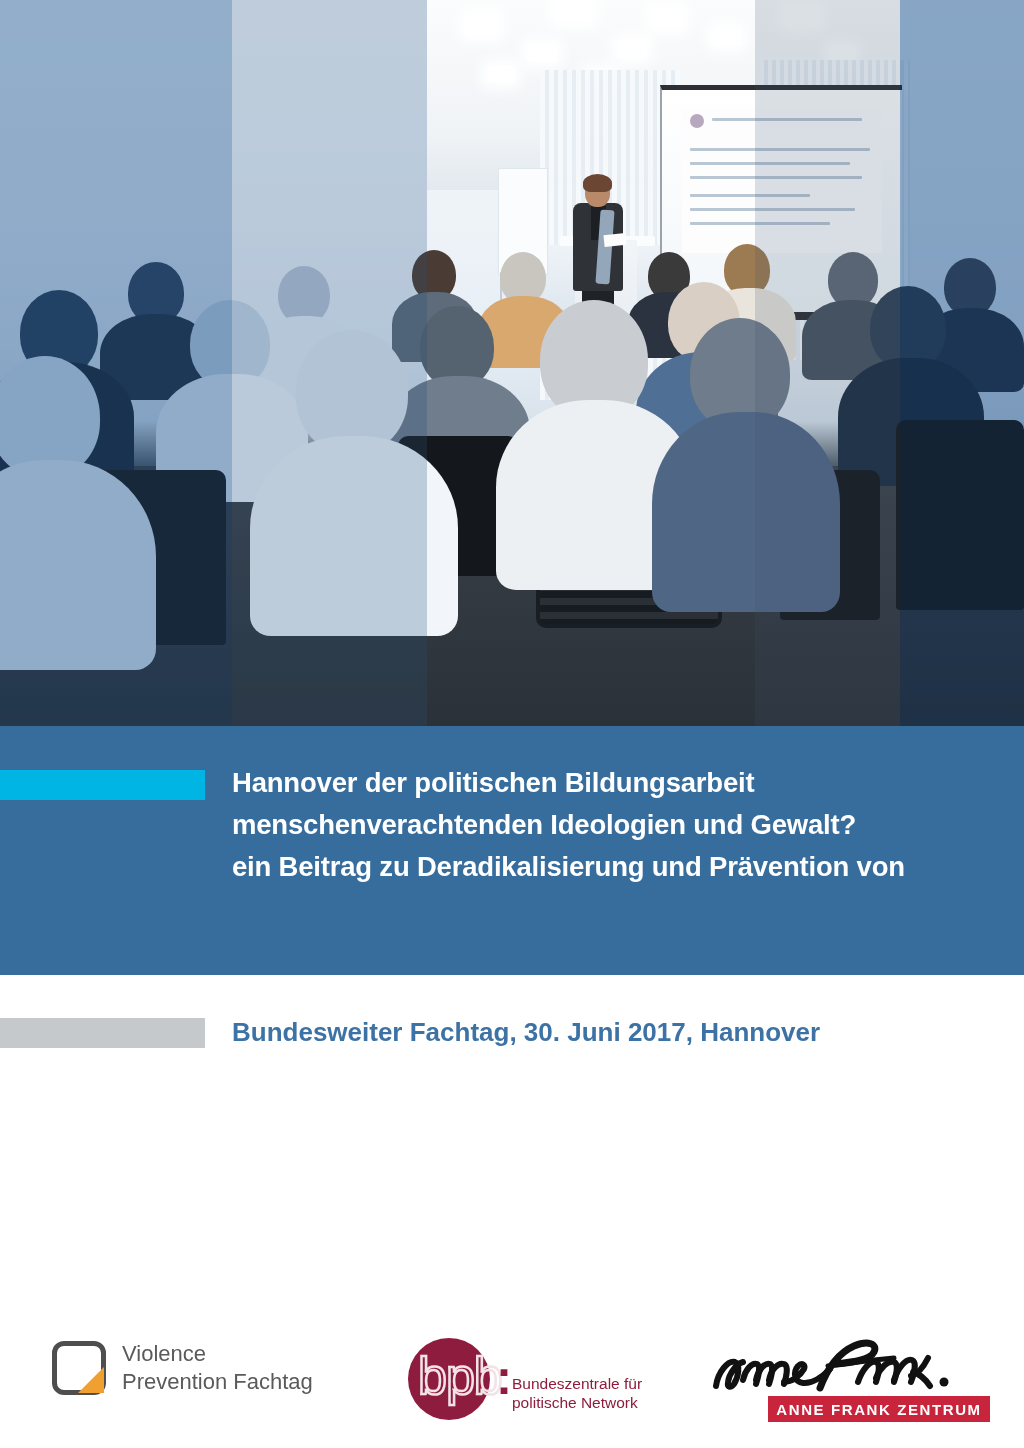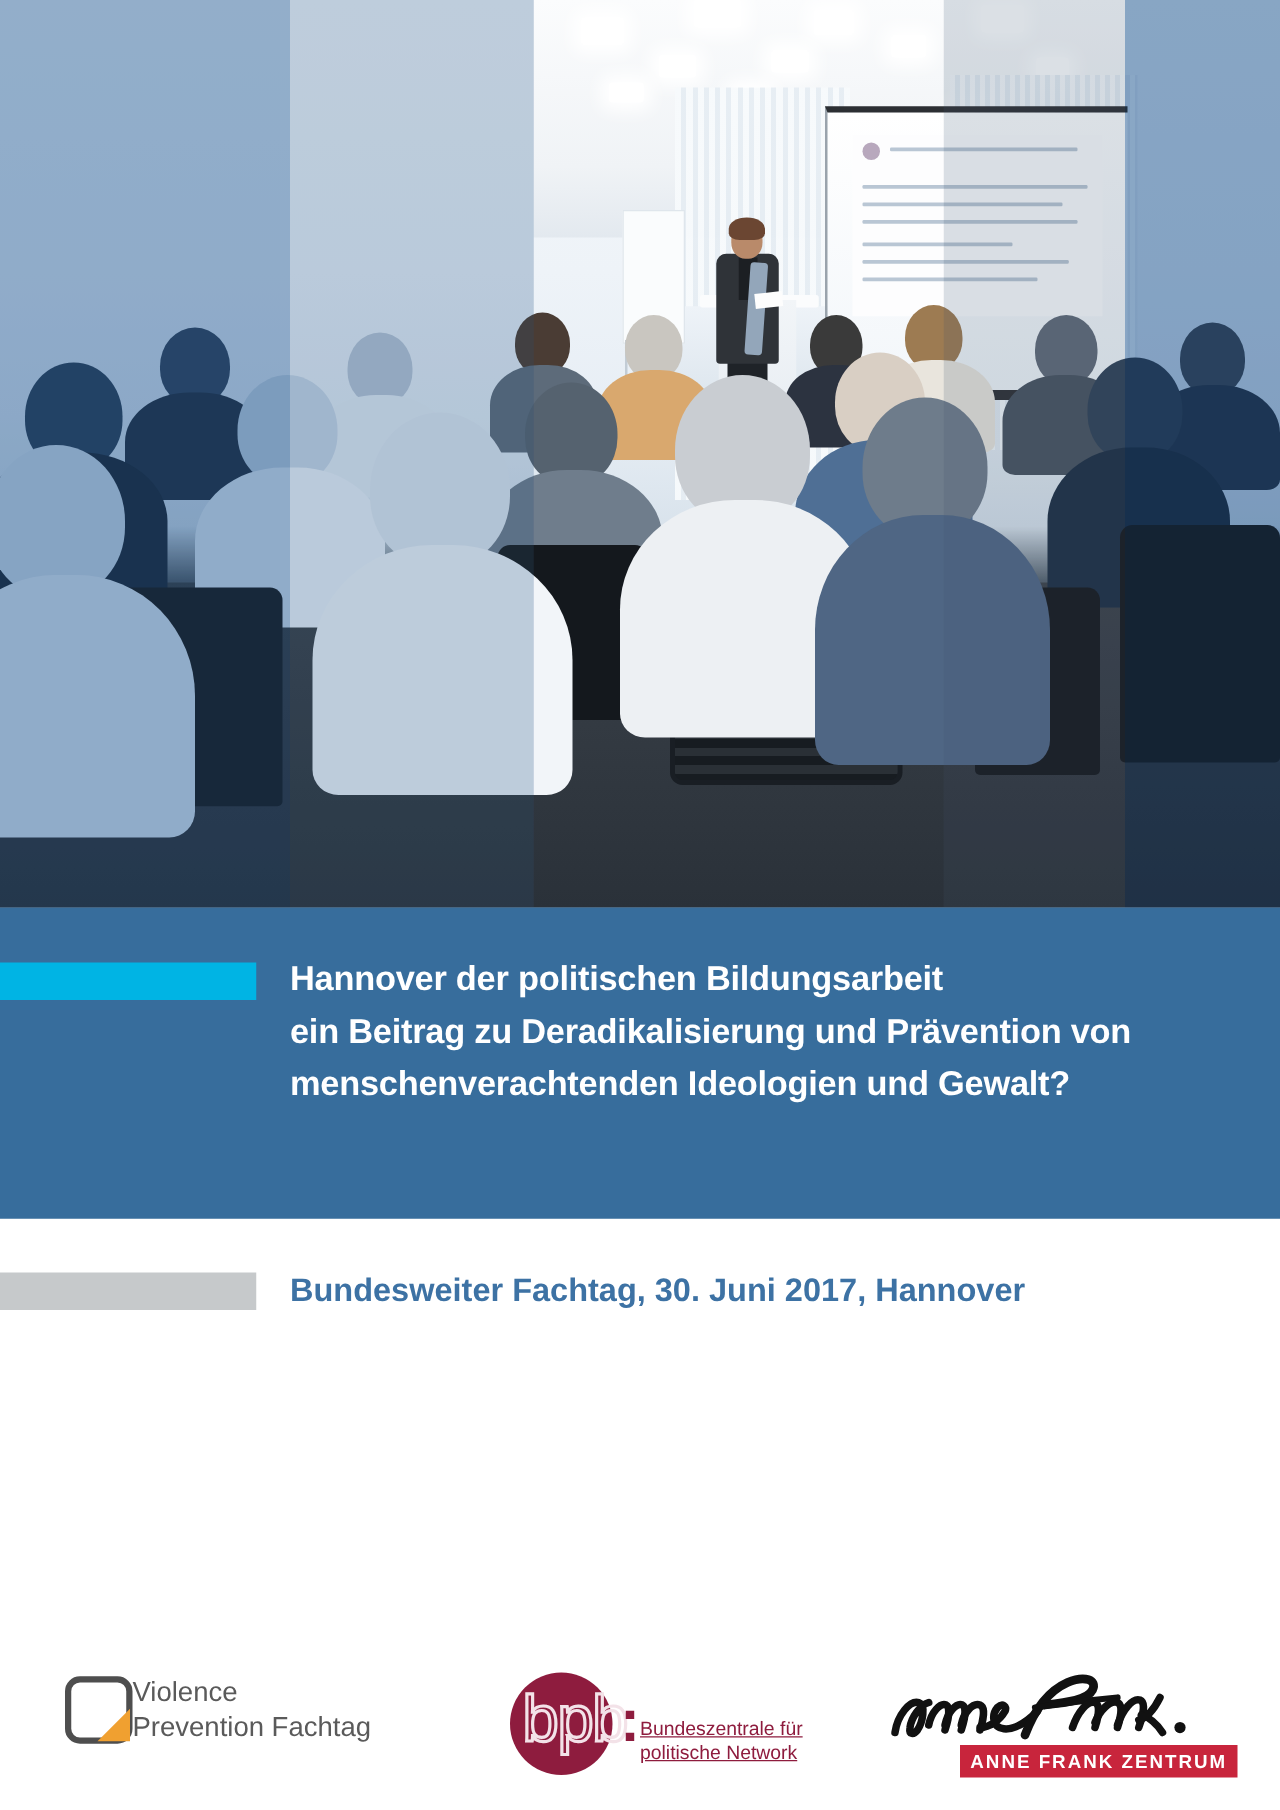--- a/index.html
+++ b/index.html
@@ -267,20 +267,21 @@
     left: 0; top: 1320px;
     width: 1024px; height: 128px;
   }
 
   
   .logo-vpn {
     position: absolute;
     left: 52px; top: 20px;
     display: flex;
     align-items: center;
+    gap: 16px;
   }
   .vpn-mark {
     position: relative;
     width: 54px; height: 54px;
   }
   .vpn-square {
     position: absolute;
     inset: 0;
     border: 5px solid #4e4e4e;
     border-radius: 12px;
@@ -335,21 +336,21 @@
     font-family: "Liberation Sans", sans-serif;
   }
   .bpb-sub {
     position: absolute;
     left: 104px; top: 40px;
     color: #8e1c3e;
     font-size: 15.5px;
     line-height: 19px;
     font-family: "Liberation Sans", sans-serif;
   }
-  .bpb-sub span { display: block; white-space: nowrap; text-decoration: underline; }
+  .bpb-sub span { display: block; white-space: nowrap; }
 
   
   .logo-afz {
     position: absolute;
     left: 708px; top: 14px;
     width: 290px; height: 100px;
   }
   .afz-signature {
     position: absolute;
     left: 0; top: 2px;
@@ -504,22 +505,22 @@
   <div class="stripe-lighten lighten-a"></div>
   <div class="stripe-lighten lighten-b"></div>
   <div class="stripe-lighten lighten-d"></div>
   <div class="stripe-lighten lighten-e"></div>
 </div>
 
 <div class="title-band">
   <div class="accent-bar-cyan"></div>
   <div class="title-text">
     <span class="tl">Hannover der politischen Bildungsarbeit</span>
+    <span class="tl">menschenverachtenden Ideologien und Gewalt?</span>
     <span class="tl">ein Beitrag zu Deradikalisierung und Prävention von</span>
-    <span class="tl">menschenverachtenden Ideologien und Gewalt?</span>
   </div>
 </div>
 
 <div class="accent-bar-grey"></div>
 <div class="subtitle">Bundesweiter Fachtag, 30. Juni 2017, Hannover</div>
 
 <div class="logos">
 
   <div class="logo-vpn">
     <div class="vpn-mark">

